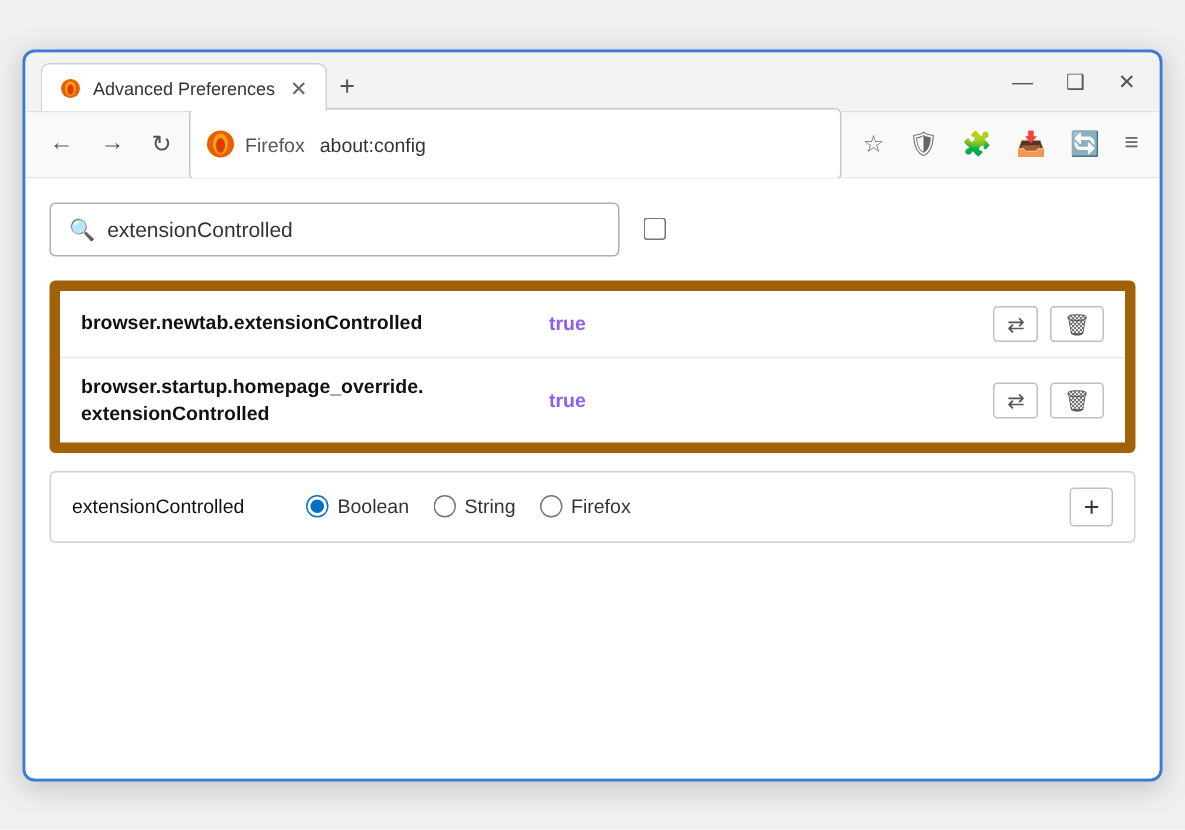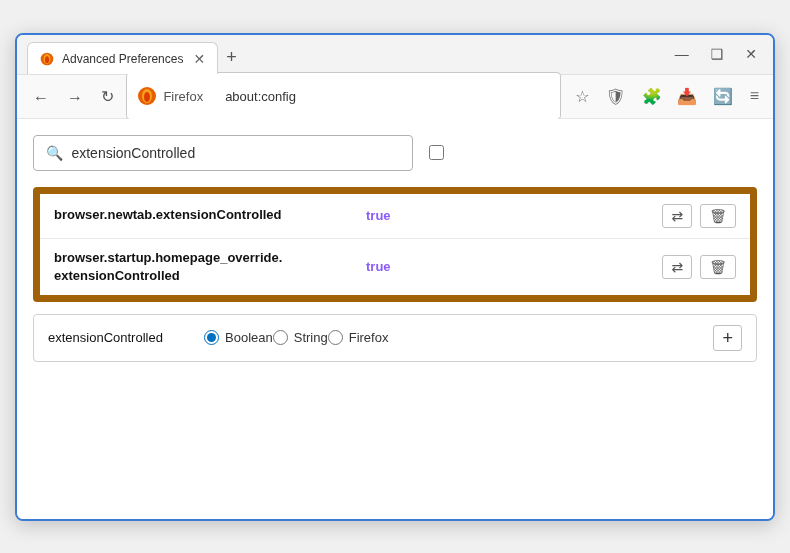--- a/index.html
+++ b/index.html
@@ -122,21 +122,20 @@
       border: 1px solid #c8c8c8;
       border-radius: 4px;
       padding: 4px 10px;
       gap: 6px;
       height: 48px;
     }
 
     .address-text {
       font-size: 13px;
       color: #333;
-      margin-left: 12px;
     }
 
     .nav-icons {
       display: flex;
       align-items: center;
       gap: 8px;
       margin-left: 4px;
     }
 
     .nav-icon-btn {
@@ -271,20 +270,21 @@
 
     .new-pref-name {
       font-size: 13px;
       color: #111;
       min-width: 140px;
     }
 
     .radio-group {
       display: flex;
       align-items: center;
+      gap: 16px;
       flex: 1;
     }
 
     .radio-label {
       display: flex;
       align-items: center;
       gap: 6px;
       font-size: 13px;
       color: #333;
       cursor: pointer;

